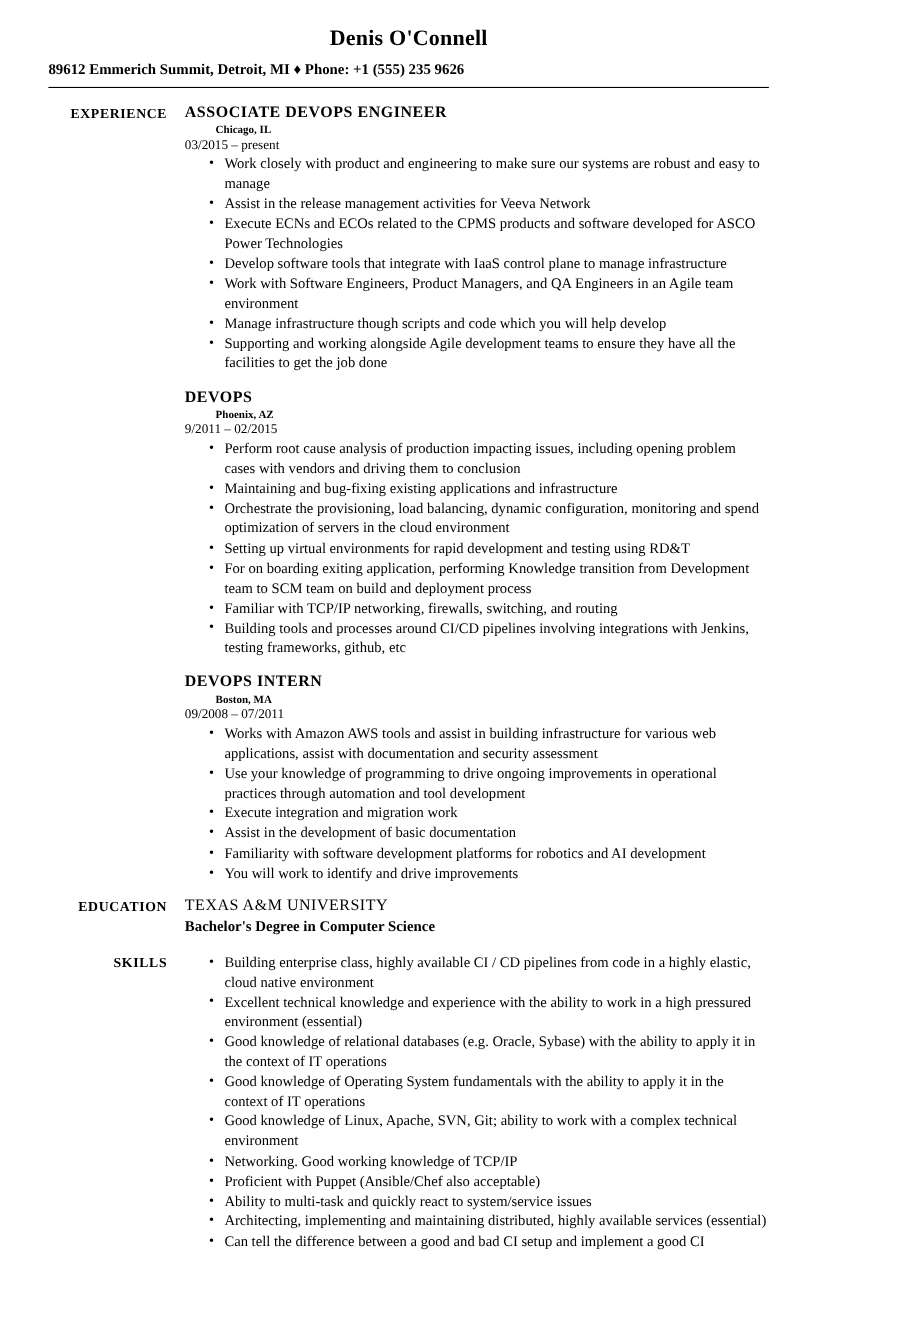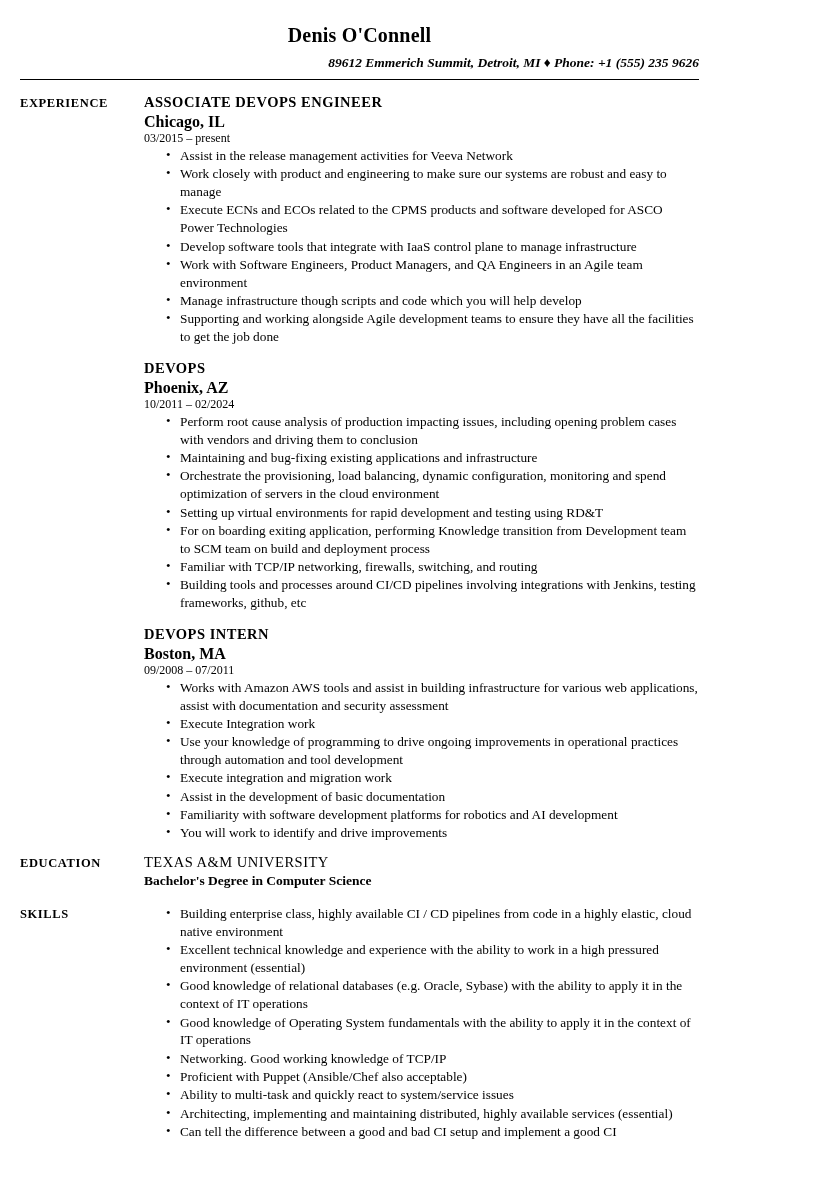--- a/index.html
+++ b/index.html
@@ -12,56 +12,55 @@
     height: 1202px;
     font-family: "Liberation Serif", "DejaVu Serif", serif;
     color: #000000;
     position: relative;
     overflow: hidden;
   }
   .page {
     width: 745px;
     height: 1202px;
     box-sizing: border-box;
-    padding: 18px 46px 0 20px;
+    padding: 18px 46px 0 44px;
     position: relative;
   }
   
   .resume-name {
     text-align: center;
     font-size: 20px;
     font-weight: bold;
     letter-spacing: 0.2px;
     margin: 6px 0 8px 0;
   }
   .resume-contact {
-    text-align: right;
+    text-align: left;
     font-size: 13.5px;
     font-weight: bold;
     margin-bottom: 8px;
-    font-style: italic;
   }
   .header-rule {
     border: 0;
     border-top: 1.6px solid #000;
     margin: 0 0 14px 0;
   }
   
   .section {
     display: flex;
     align-items: flex-start;
     margin-bottom: 4px;
   }
   .section-label {
     width: 118px;
     flex: 0 0 118px;
     font-size: 12.5px;
     font-weight: bold;
     letter-spacing: 0.6px;
-    text-align: left;
+    text-align: right;
     padding-right: 10px;
     box-sizing: border-box;
     padding-top: 2px;
   }
   .section-body {
     flex: 1 1 auto;
     padding-left: 6px;
   }
   
   .job {
@@ -70,23 +69,24 @@
   .job:last-child {
     margin-bottom: 4px;
   }
   .job-title {
     font-size: 14.5px;
     font-weight: bold;
     letter-spacing: 0.5px;
     margin-bottom: 2px;
   }
   .job-location {
-    font-size: 16px;
+    font-size: 10px;
     font-weight: bold;
     margin-bottom: 0px;
+    margin-left: 28px;
   }
   .job-dates {
     font-size: 12px;
     margin-bottom: 1px;
   }
   ul.bullets {
     list-style: none;
     margin: 0;
     padding: 0 0 0 22px;
   }
@@ -138,52 +138,51 @@
 
   <div class="section">
     <div class="section-label">EXPERIENCE</div>
     <div class="section-body">
 
       <div class="job">
         <div class="job-title">ASSOCIATE DEVOPS ENGINEER</div>
         <div class="job-location">Chicago, IL</div>
         <div class="job-dates">03/2015 – present</div>
         <ul class="bullets">
+          <li>Work closely with product and engineering to make sure our systems are robust and easy to manage</li>
           <li>Assist in the release management activities for Veeva Network</li>
-          <li>Work closely with product and engineering to make sure our systems are robust and easy to manage</li>
           <li>Execute ECNs and ECOs related to the CPMS products and software developed for ASCO Power Technologies</li>
           <li>Develop software tools that integrate with IaaS control plane to manage infrastructure</li>
           <li>Work with Software Engineers, Product Managers, and QA Engineers in an Agile team environment</li>
           <li>Manage infrastructure though scripts and code which you will help develop</li>
           <li>Supporting and working alongside Agile development teams to ensure they have all the facilities to get the job done</li>
         </ul>
       </div>
 
       <div class="job">
         <div class="job-title">DEVOPS</div>
         <div class="job-location">Phoenix, AZ</div>
-        <div class="job-dates">10/2011 – 02/2024</div>
+        <div class="job-dates">9/2011 – 02/2015</div>
         <ul class="bullets">
           <li>Perform root cause analysis of production impacting issues, including opening problem cases with vendors and driving them to conclusion</li>
           <li>Maintaining and bug-fixing existing applications and infrastructure</li>
           <li>Orchestrate the provisioning, load balancing, dynamic configuration, monitoring and spend optimization of servers in the cloud environment</li>
           <li>Setting up virtual environments for rapid development and testing using RD&amp;T</li>
           <li>For on boarding exiting application, performing Knowledge transition from Development team to SCM team on build and deployment process</li>
           <li>Familiar with TCP/IP networking, firewalls, switching, and routing</li>
           <li>Building tools and processes around CI/CD pipelines involving integrations with Jenkins, testing frameworks, github, etc</li>
         </ul>
       </div>
 
       <div class="job">
         <div class="job-title">DEVOPS INTERN</div>
         <div class="job-location">Boston, MA</div>
         <div class="job-dates">09/2008 – 07/2011</div>
         <ul class="bullets">
           <li>Works with Amazon AWS tools and assist in building infrastructure for various web applications, assist with documentation and security assessment</li>
-          <li>Execute Integration work</li>
           <li>Use your knowledge of programming to drive ongoing improvements in operational practices through automation and tool development</li>
           <li>Execute integration and migration work</li>
           <li>Assist in the development of basic documentation</li>
           <li>Familiarity with software development platforms for robotics and AI development</li>
           <li>You will work to identify and drive improvements</li>
         </ul>
       </div>
 
     </div>
   </div>
@@ -197,20 +196,21 @@
   </div>
 
   <div class="section section-skills">
     <div class="section-label">SKILLS</div>
     <div class="section-body">
       <ul class="bullets skills-list">
         <li>Building enterprise class, highly available CI / CD pipelines from code in a highly elastic, cloud native environment</li>
         <li>Excellent technical knowledge and experience with the ability to work in a high pressured environment (essential)</li>
         <li>Good knowledge of relational databases (e.g. Oracle, Sybase) with the ability to apply it in the context of IT operations</li>
         <li>Good knowledge of Operating System fundamentals with the ability to apply it in the context of IT operations</li>
+        <li>Good knowledge of Linux, Apache, SVN, Git; ability to work with a complex technical environment</li>
         <li>Networking. Good working knowledge of TCP/IP</li>
         <li>Proficient with Puppet (Ansible/Chef also acceptable)</li>
         <li>Ability to multi-task and quickly react to system/service issues</li>
         <li>Architecting, implementing and maintaining distributed, highly available services (essential)</li>
         <li>Can tell the difference between a good and bad CI setup and implement a good CI</li>
       </ul>
     </div>
   </div>
 
 </div>

